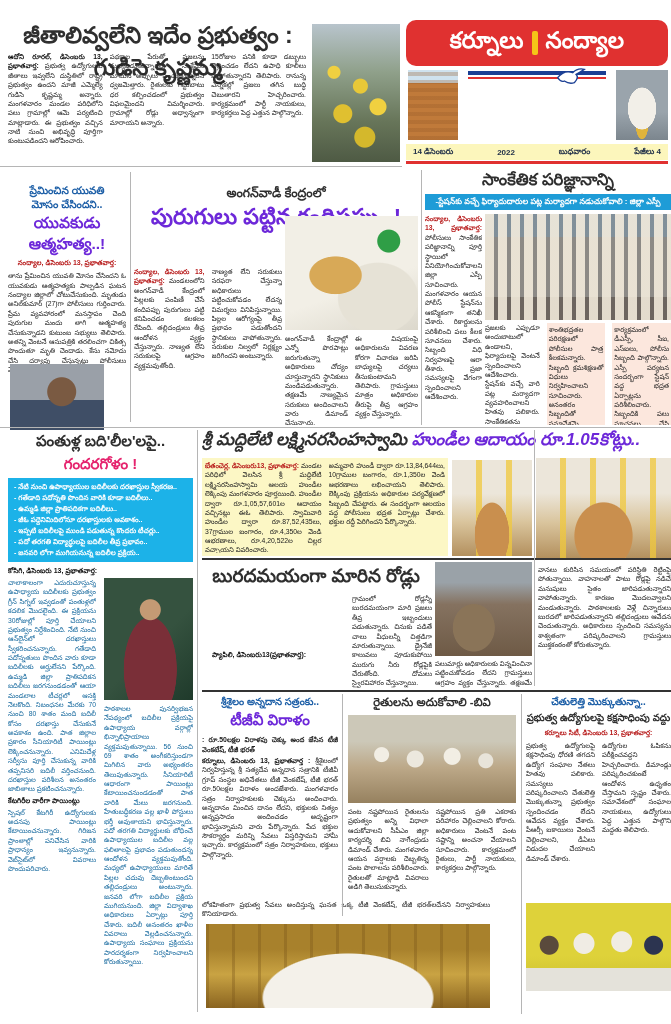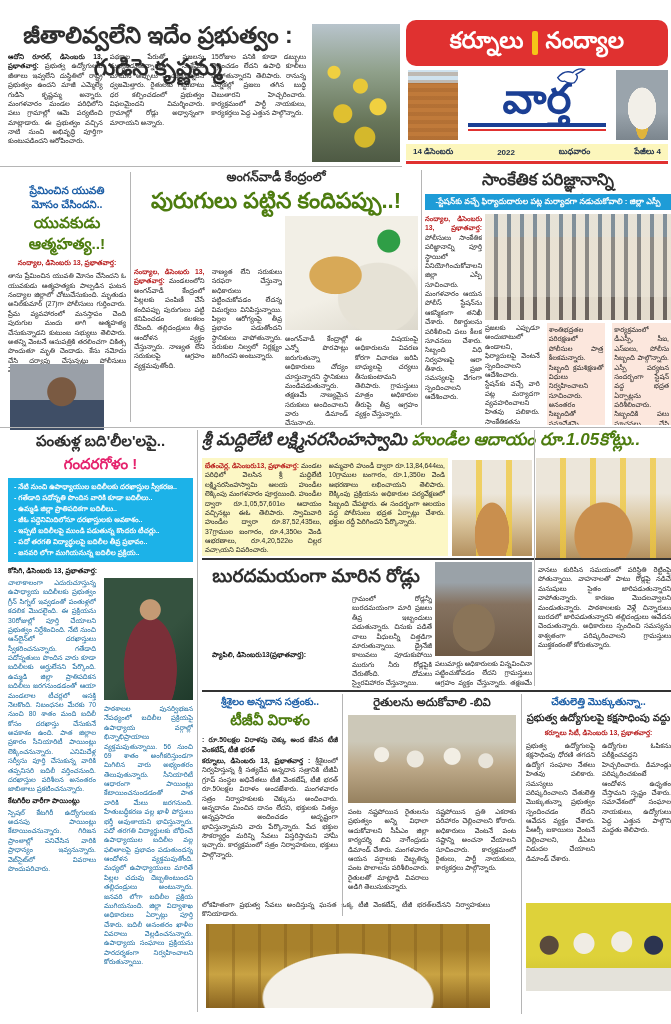--- a/index.html
+++ b/index.html
@@ -20,21 +20,21 @@
   .mast-city { color:#ffffff; font-weight:bold; font-size:23px; }
   .mast-sep { width:6px; height:24px; background:#f5c518; border-radius:2px; }
   .mast-name { color:#1b3f94; font-weight:bold; font-size:42px; line-height:1; text-align:center; }
   .mast-ul-blue { height:4px; background:#1b3f94; margin:3px auto 2px; width:138px; }
   .mast-ul-red { height:2px; background:#e03130; margin:0 auto; width:138px; }
   .mast-strip { background:#fcf6bc; display:flex; align-items:center; justify-content:space-between; padding:0 7px; font-size:8px; font-weight:bold; color:#23324a; }
   .mast-redline { background:#e03130; }
 
   
   .hl { font-weight:bold; color:#2f2f2f; text-align:center; overflow:hidden; }
-  .hl-red { color:#4d7c0f; }
+  .hl-red { color:#6d28d9; }
   .kicker-blue { color:#1d5fa7; font-weight:bold; text-align:center; }
   .box-magenta { background:#ee2d7d; color:#fff; font-weight:bold; font-size:9.5px; line-height:1.6; padding:4px 6px; text-align:center; }
   .box-cyan { background:#1cb2e8; color:#fff; font-weight:bold; padding:4px 6px; overflow:hidden; }
   .strap-blue { background:#1e9cd7; color:#fff; font-weight:bold; font-size:8px; display:flex; align-items:center; justify-content:center; }
   .bg-yellow { background:#fcf7c5; }
   .bg-pink { background:#fce7dd; }
   .colflex { display:flex; gap:7px; }
   .colflex > div { flex:1; }
 
   
@@ -111,21 +111,20 @@
     <div class="mast-banner abs" style="left:0;top:6px;width:262px;height:46px;">
       <span class="mast-city">కర్నూలు</span>
       <span class="mast-sep"></span>
       <span class="mast-city">నంద్యాల</span>
     </div>
     <div class="photo ph-fort abs" style="left:2px;top:56px;width:50px;height:70px;"></div>
     <div class="abs" style="left:56px;top:54px;width:150px;height:74px;text-align:center;">
       <svg class="abs" style="left:92px;top:-2px;" width="34" height="20" viewBox="0 0 40 24">
         <path d="M4 14 Q12 4 22 8 Q28 2 36 4 Q30 8 26 10 Q30 14 24 20 Q18 22 12 18 Q8 20 4 14 Z" fill="#ffffff" stroke="#1b3f94" stroke-width="1.6"></path>
       </svg>
-      <div class="mast-name" style="margin-top:10px;">వార్త</div>
       <div class="mast-ul-blue"></div>
       <div class="mast-ul-red"></div>
     </div>
     <div class="photo ph-nandi abs" style="left:210px;top:56px;width:52px;height:70px;"></div>
     <div class="mast-strip abs" style="left:0;top:130px;width:262px;height:16px;">
       <span>14 డిసెంబరు</span>
       <span>2022</span>
       <span>బుధవారం</span>
       <span>పేజీలు 4</span>
     </div>
@@ -141,21 +140,21 @@
     </div>
     <div class="hl hl-red" style="font-size:15.5px;margin-top:3px;">యువకుడు ఆత్మహత్య..!</div>
     <div class="byline-red" style="font-size:7px;text-align:center;margin-top:3px;">నంద్యాల, డిసెంబరు 13, ప్రభాతవార్త:</div>
     <div class="body-txt" style="height:115px;margin-top:3px;">తాను ప్రేమించిన యువతి మోసం చేసిందని ఓ యువకుడు ఆత్మహత్యకు పాల్పడిన ఘటన నంద్యాల జిల్లాలో చోటుచేసుకుంది. మృతుడు అనిల్‌కుమార్ (27)గా పోలీసులు గుర్తించారు. ప్రేమ వ్యవహారంలో మనస్తాపం చెంది పురుగుల మందు తాగి ఆత్మహత్య చేసుకున్నాడని కుటుంబ సభ్యులు తెలిపారు. అతన్ని వెంటనే ఆసుపత్రికి తరలించగా చికిత్స పొందుతూ మృతి చెందాడు. కేసు నమోదు చేసి దర్యాప్తు చేస్తున్నట్లు పోలీసులు వెల్లడించారు.</div>
     <div class="photo ph-selfie abs" style="left:2px;top:180px;width:94px;height:66px;"></div>
   </section>
 
   <div class="vline abs" style="left:130px;top:172px;height:250px;"></div>
 
   <section class="abs" style="left:134px;top:170px;width:284px;height:255px;">
-    <div class="hl" style="font-size:12.5px;">అంగన్‌వాడీ కేంద్రంలో</div>
+    <div class="hl" style="font-size:12.5px;margin-top:16px;">అంగన్‌వాడీ కేంద్రంలో</div>
     <div class="hl hl-red" style="font-size:22px;margin-top:1px;">పురుగులు పట్టిన కందిపప్పు..!</div>
     <div class="photo ph-dal abs" style="left:151px;top:46px;width:133px;height:114px;"></div>
     <div class="colflex abs" style="left:0;top:97px;width:148px;height:158px;">
       <div class="body-txt"><b class="byline-red">నంద్యాల, డిసెంబరు 13, ప్రభాతవార్త:</b> <span>మండలంలోని అంగన్‌వాడీ కేంద్రంలో పిల్లలకు పంపిణీ చేసే కందిపప్పు పురుగులు పట్టి కనిపించడం కలకలం రేపింది. తల్లిదండ్రులు తీవ్ర ఆందోళన వ్యక్తం చేస్తున్నారు. నాణ్యత లేని సరుకులపై ఆగ్రహం వ్యక్తమవుతోంది.</span></div>
       <div class="body-txt">నాణ్యత లేని సరుకులు సరఫరా చేస్తున్నా అధికారులు పట్టించుకోవడం లేదన్న విమర్శలు వినిపిస్తున్నాయి. పిల్లల ఆరోగ్యంపై తీవ్ర ప్రభావం పడుతోందని స్థానికులు వాపోతున్నారు. సరుకుల నిల్వలో నిర్లక్ష్యం జరిగిందని అంటున్నారు.</div>
     </div>
     <div class="colflex abs" style="left:151px;top:164px;width:133px;height:91px;">
       <div class="body-txt">అంగన్‌వాడీ కేంద్రాల్లో ఎన్నో పొరపాట్లు జరుగుతున్నా అధికారులు చోద్యం చూస్తున్నారని స్థానికులు మండిపడుతున్నారు. తక్షణమే నాణ్యమైన సరుకులు అందించాలని వారు డిమాండ్ చేస్తున్నారు.</div>
       <div class="body-txt">ఈ విషయంపై అధికారులను వివరణ కోరగా విచారణ జరిపి బాధ్యులపై చర్యలు తీసుకుంటామని తెలిపారు. గ్రామస్తులు మాత్రం అధికారుల తీరుపై తీవ్ర ఆగ్రహం వ్యక్తం చేస్తున్నారు.</div>
     </div>

